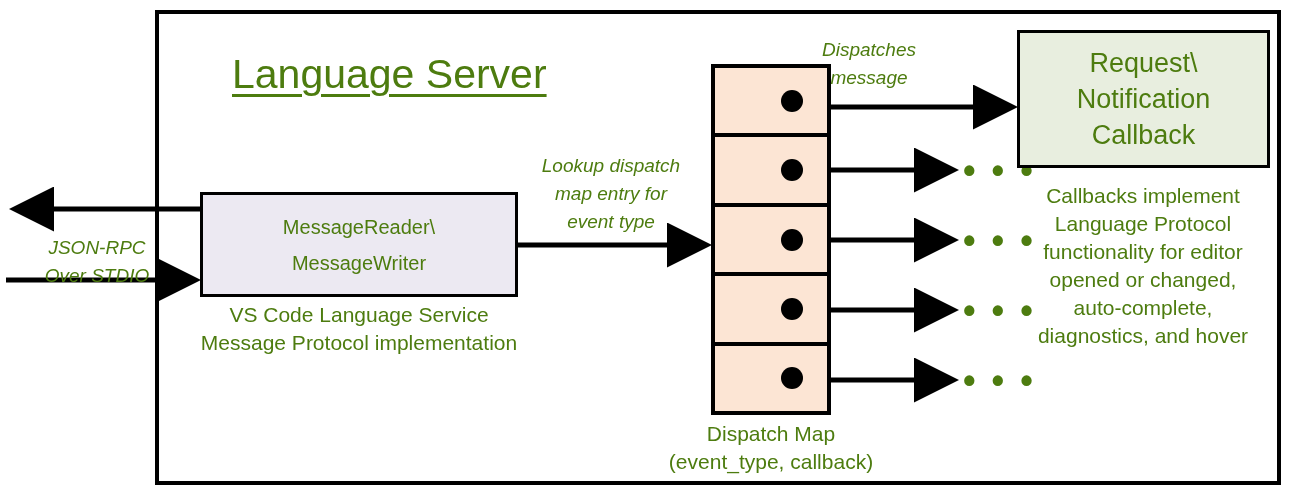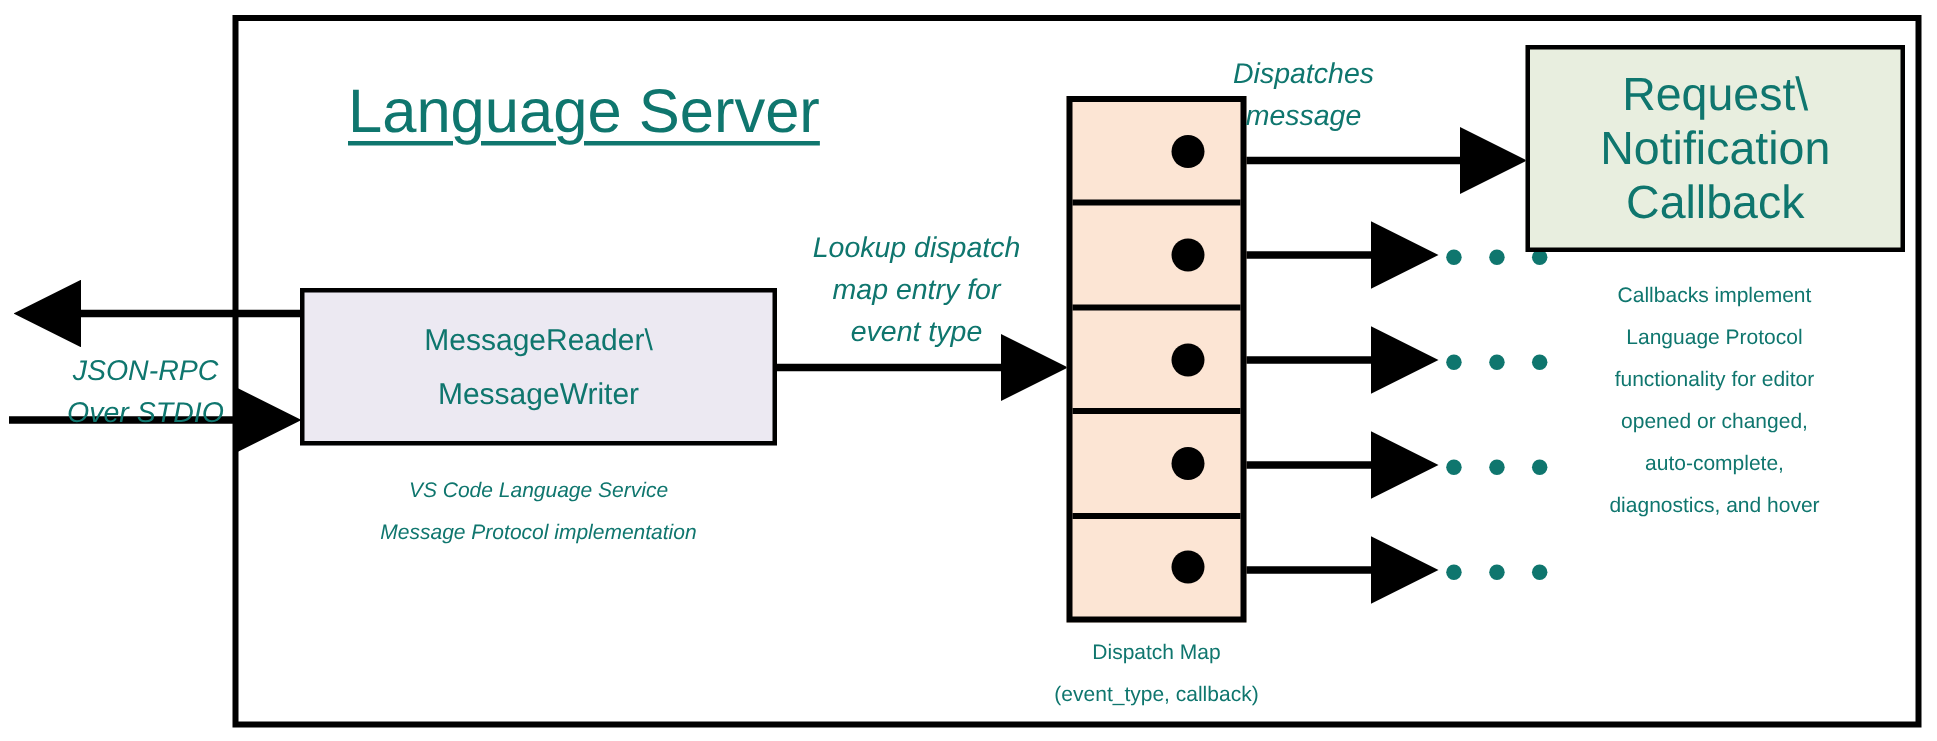--- a/index.html
+++ b/index.html
@@ -6,21 +6,21 @@
     margin: 0;
     padding: 0;
     background: #ffffff;
   }
   #stage {
     position: relative;
     width: 1291px;
     height: 494px;
     background: #ffffff;
     font-family: "Liberation Sans", sans-serif;
-    color: #0f766e;
+    color: #4d7c0f;
     overflow: hidden;
   }
   #wires {
     position: absolute;
     left: 0; top: 0;
     width: 1291px;
     height: 494px;
     pointer-events: none;
   }
 
@@ -68,32 +68,32 @@
     background: #ECE9F2;
     font-size: 20px;
     line-height: 36px;
   }
   .callback-box {
     left: 1017px;
     top: 30px;
     width: 253px;
     height: 138px;
     background: #E8EEDF;
-    font-size: 31px;
+    font-size: 27px;
     line-height: 36px;
   }
 
   
   .caption {
     position: absolute;
     text-align: center;
-    font-size: 14px;
+    font-size: 21px;
     line-height: 28px;
   }
-  .reader-caption { left: 196px; top: 312px; width: 326px; font-style: italic; }
+  .reader-caption { left: 196px; top: 301px; width: 326px; }
   .map-caption    { left: 640px; top: 420px; width: 262px; }
   .callback-caption { left: 1008px; top: 182px; width: 270px; }
 
   
   .edge-label {
     position: absolute;
     font-style: italic;
     font-size: 19px;
     line-height: 28px;
     text-align: center;

